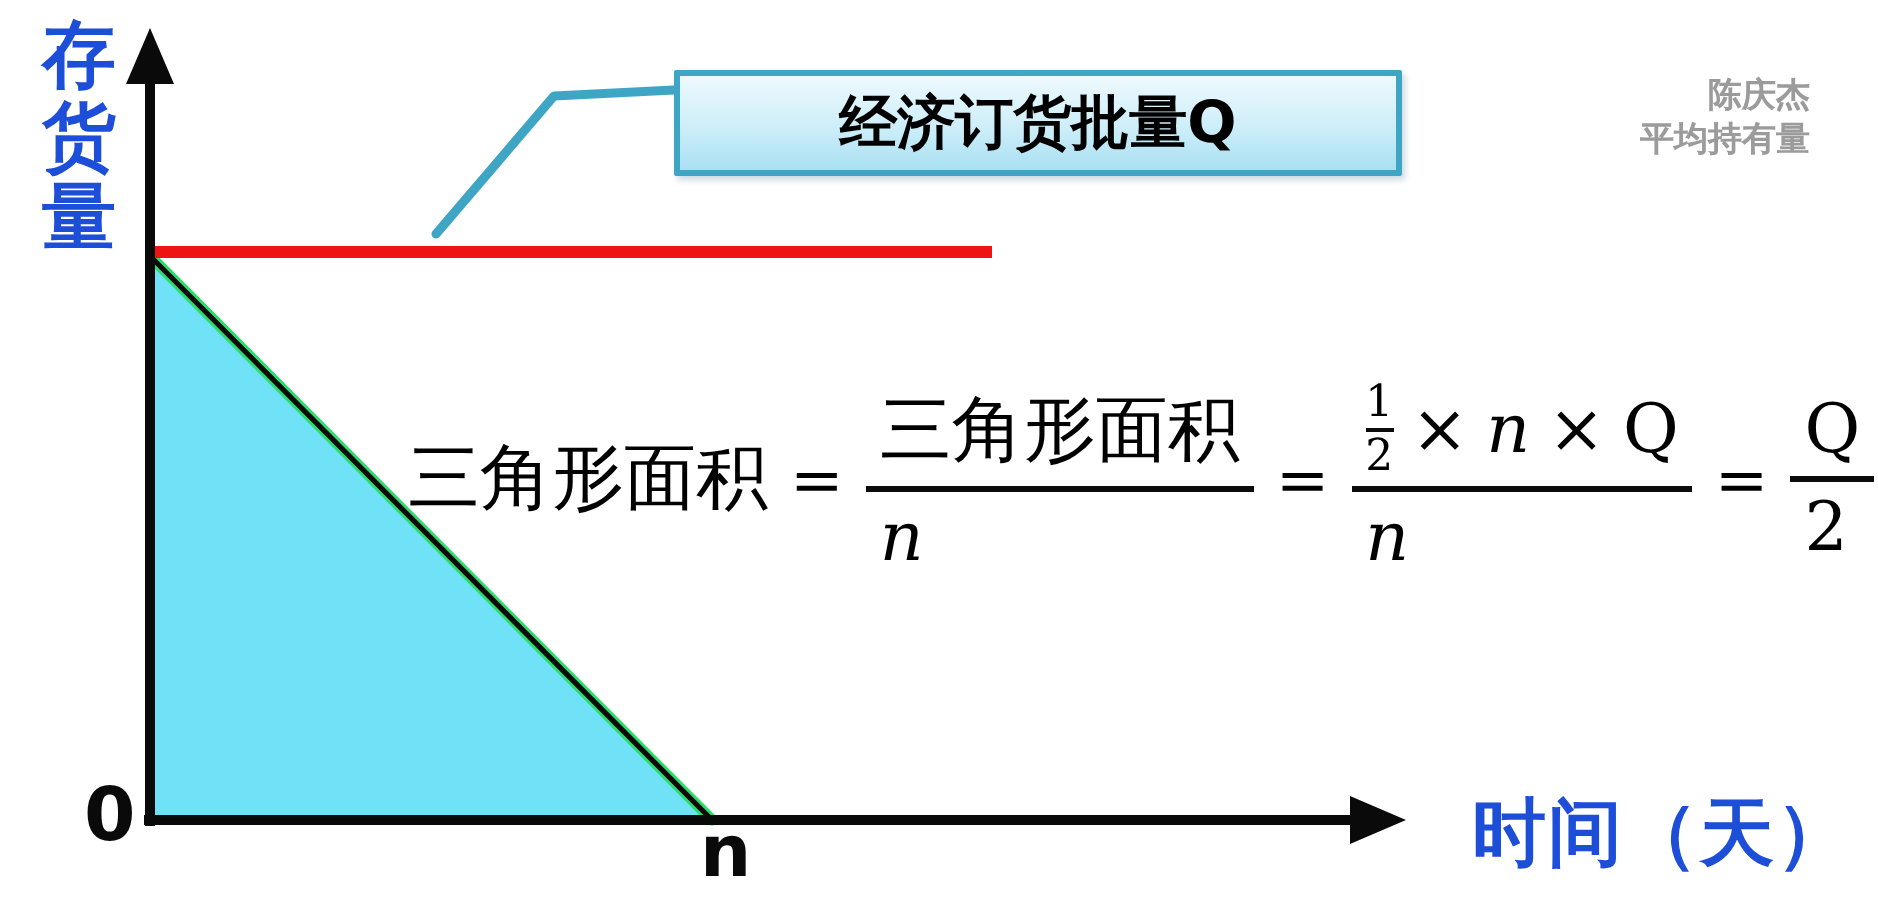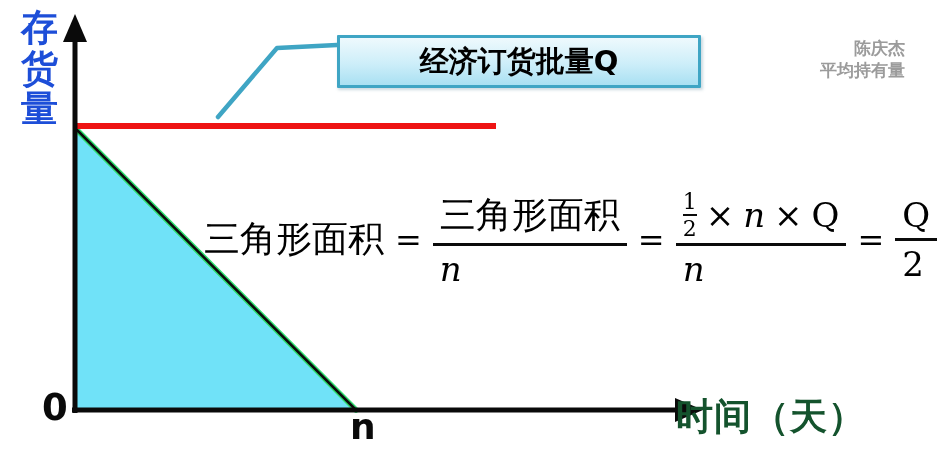--- a/index.html
+++ b/index.html
@@ -8,21 +8,21 @@
     font-family:"DejaVu Sans", sans-serif;color:#000;
   }
   .layer{position:absolute;left:0;top:0;}
   
   .y-label{
     position:absolute;left:21px;top:8px;width:42px;
     font-size:37px;font-weight:700;line-height:1.10;word-break:break-all;color:#1d4ed8;
   }
   .origin-label{position:absolute;left:42px;top:386px;font-size:37px;font-weight:700;color:#0a0a0a;}
   .n-label{position:absolute;left:350px;top:406px;font-size:36px;font-weight:700;color:#0a0a0a;}
-  .x-label{position:absolute;left:676px;top:392px;font-size:37px;font-weight:700;letter-spacing:1px;color:#14532d;text-align:center;}
+  .x-label{position:absolute;left:736px;top:392px;font-size:37px;font-weight:700;letter-spacing:1px;color:#1d4ed8;text-align:center;}
   
   .callout-box{
     position:absolute;left:337px;top:35px;width:364px;height:53px;box-sizing:border-box;
     border:3px solid #3fa5c4;border-radius:1px;
     background:linear-gradient(180deg,#eef9fd 0%,#cdeef9 55%,#a9e0f2 100%);
     display:flex;align-items:center;justify-content:center;
     box-shadow:1.5px 2px 3px rgba(110,150,165,.35);
   }
   .callout-text{font-size:29px;font-weight:700;color:#000;white-space:nowrap;}
   

